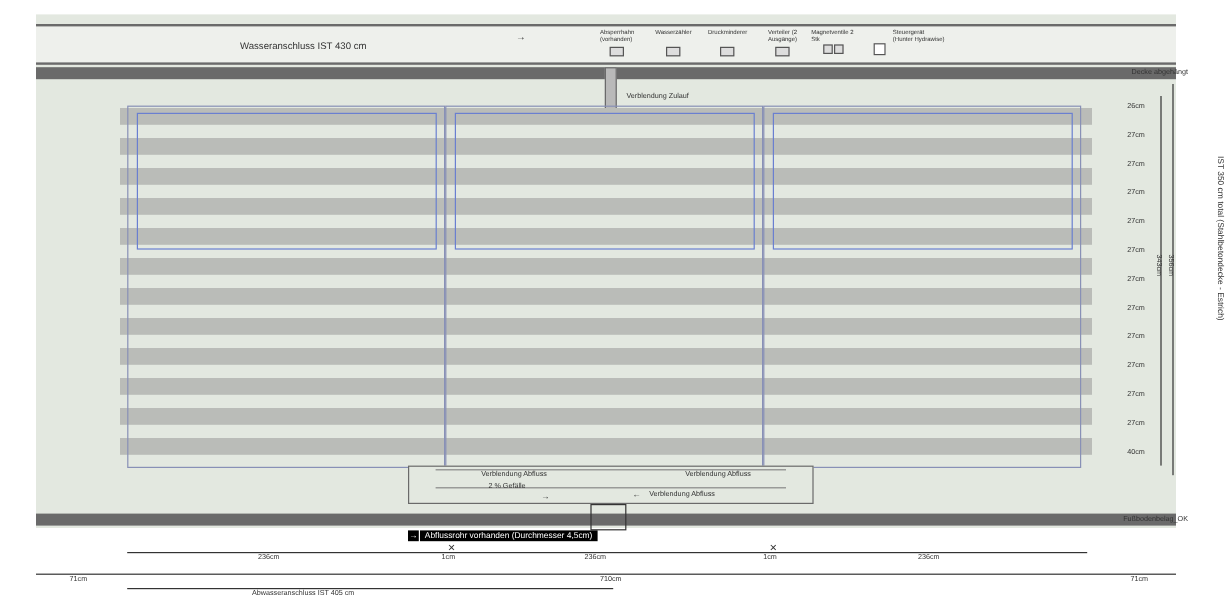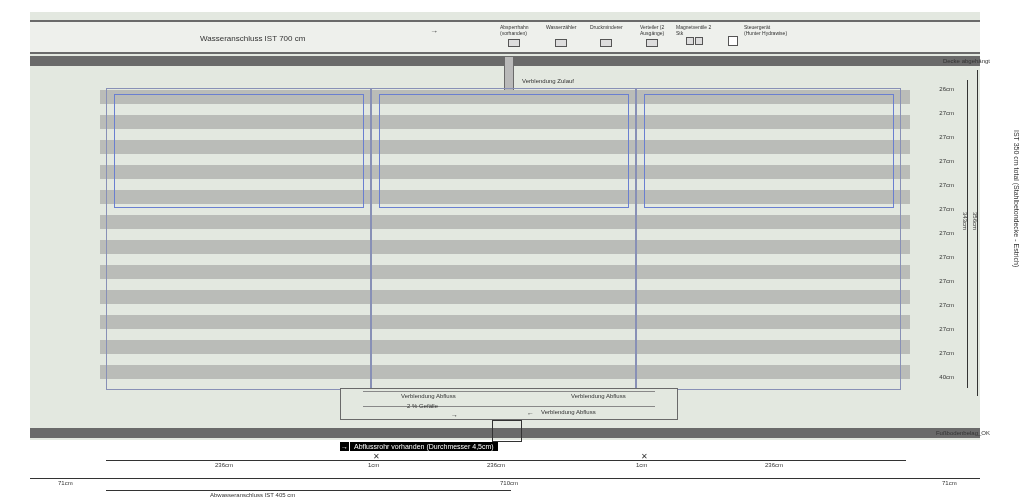--- a/index.html
+++ b/index.html
@@ -41,21 +41,21 @@
 </head>
 <body>
 
 <div class="canvas">
 
   <div class="bgpanel"></div>
   <div class="topbar"></div>
   <div class="midbar"></div>
   <div class="bottombar"></div>
 
-  <span class="label" style="left:200px;top:34px;font-size:8px">Wasseranschluss IST 700 cm</span>
+  <span class="label" style="left:200px;top:34px;font-size:8px">Wasseranschluss IST 430 cm</span>
   <span class="arrow" style="left:430px;top:26px">→</span>
 
   <div class="component" style="left:508px;top:38px">
       <span class="cbox"></span>
     </div>
   <span class="label tiny" style="left:500px;top:24px">Absperrhahn</span>
   <span class="label tiny" style="left:500px;top:30px">(vorhanden)</span>
 
   <div class="component" style="left:555px;top:38px">
       <span class="cbox"></span>

